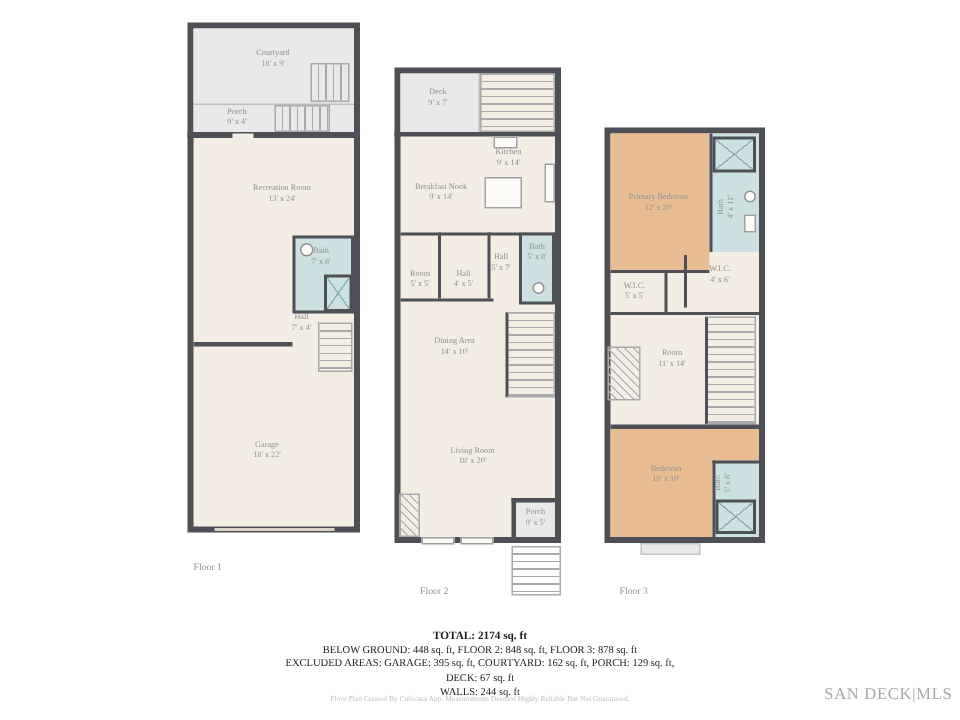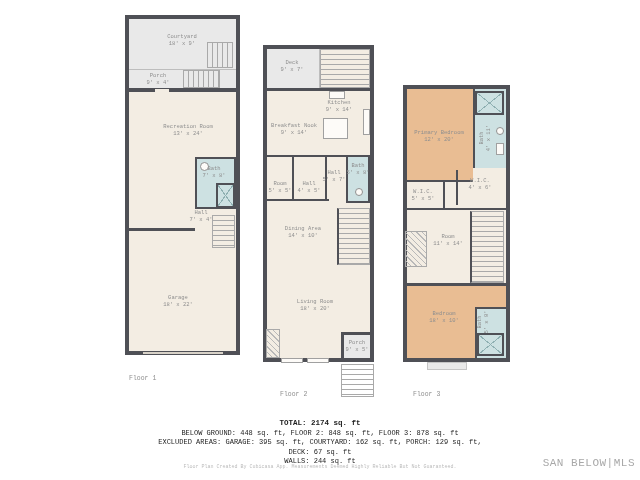--- a/index.html
+++ b/index.html
@@ -1,17 +1,17 @@
 <!DOCTYPE html>
 <html><head>
 <meta charset="utf-8">
 <style>
   html,body{margin:0;padding:0;background:#fff;}
   .canvas{position:relative;width:640px;height:480px;background:#ffffff;
-    font-family:Liberation Mono, monospace;overflow:hidden;}
+    font-family:Liberation Serif, serif;overflow:hidden;}
   .plan{position:absolute;}
   .abs{position:absolute;box-sizing:border-box;}
   .outer{border:4px solid #4f5056;background:#f3ede3;}
   .outdoor{background:#e9e9e9;}
   .bathbg{background:#cde1e2;}
   .tan{background:#e9bd93;}
   .wall{background:#4f5056;}
   .thinline{background:#bdbdbd;}
   .fixture{border:1px solid #a0a0a0;background:#fdfbf8;}
   .sink{border:1px solid #8f8f8f;border-radius:50%;background:#fdfbf8;}
@@ -213,15 +213,15 @@
   </div>
 
   <div class="summary">
     <div class="total">TOTAL: 2174 sq. ft</div>
     <div>BELOW GROUND: 448 sq. ft, FLOOR 2: 848 sq. ft, FLOOR 3: 878 sq. ft</div>
     <div>EXCLUDED AREAS: GARAGE: 395 sq. ft, COURTYARD: 162 sq. ft, PORCH: 129 sq. ft,</div>
     <div>DECK: 67 sq. ft</div>
     <div>WALLS: 244 sq. ft</div>
   </div>
   <div class="disclaimer">Floor Plan Created By Cubicasa App. Measurements Deemed Highly Reliable But Not Guaranteed.</div>
-  <div class="watermark">SAN BELOW|MLS</div>
+  <div class="watermark">SAN DECK|MLS</div>
 
 </div>
 
 </body></html>

